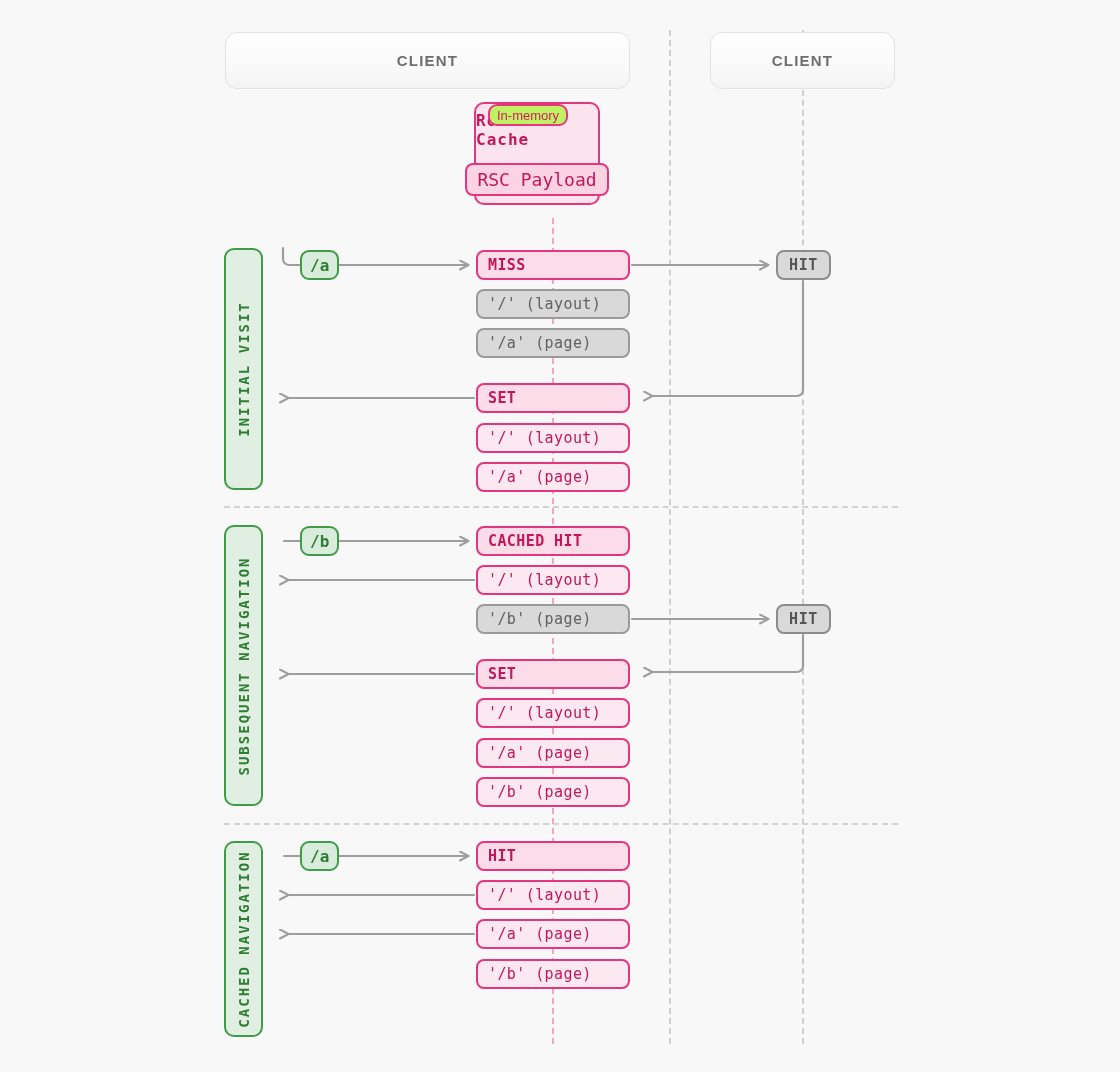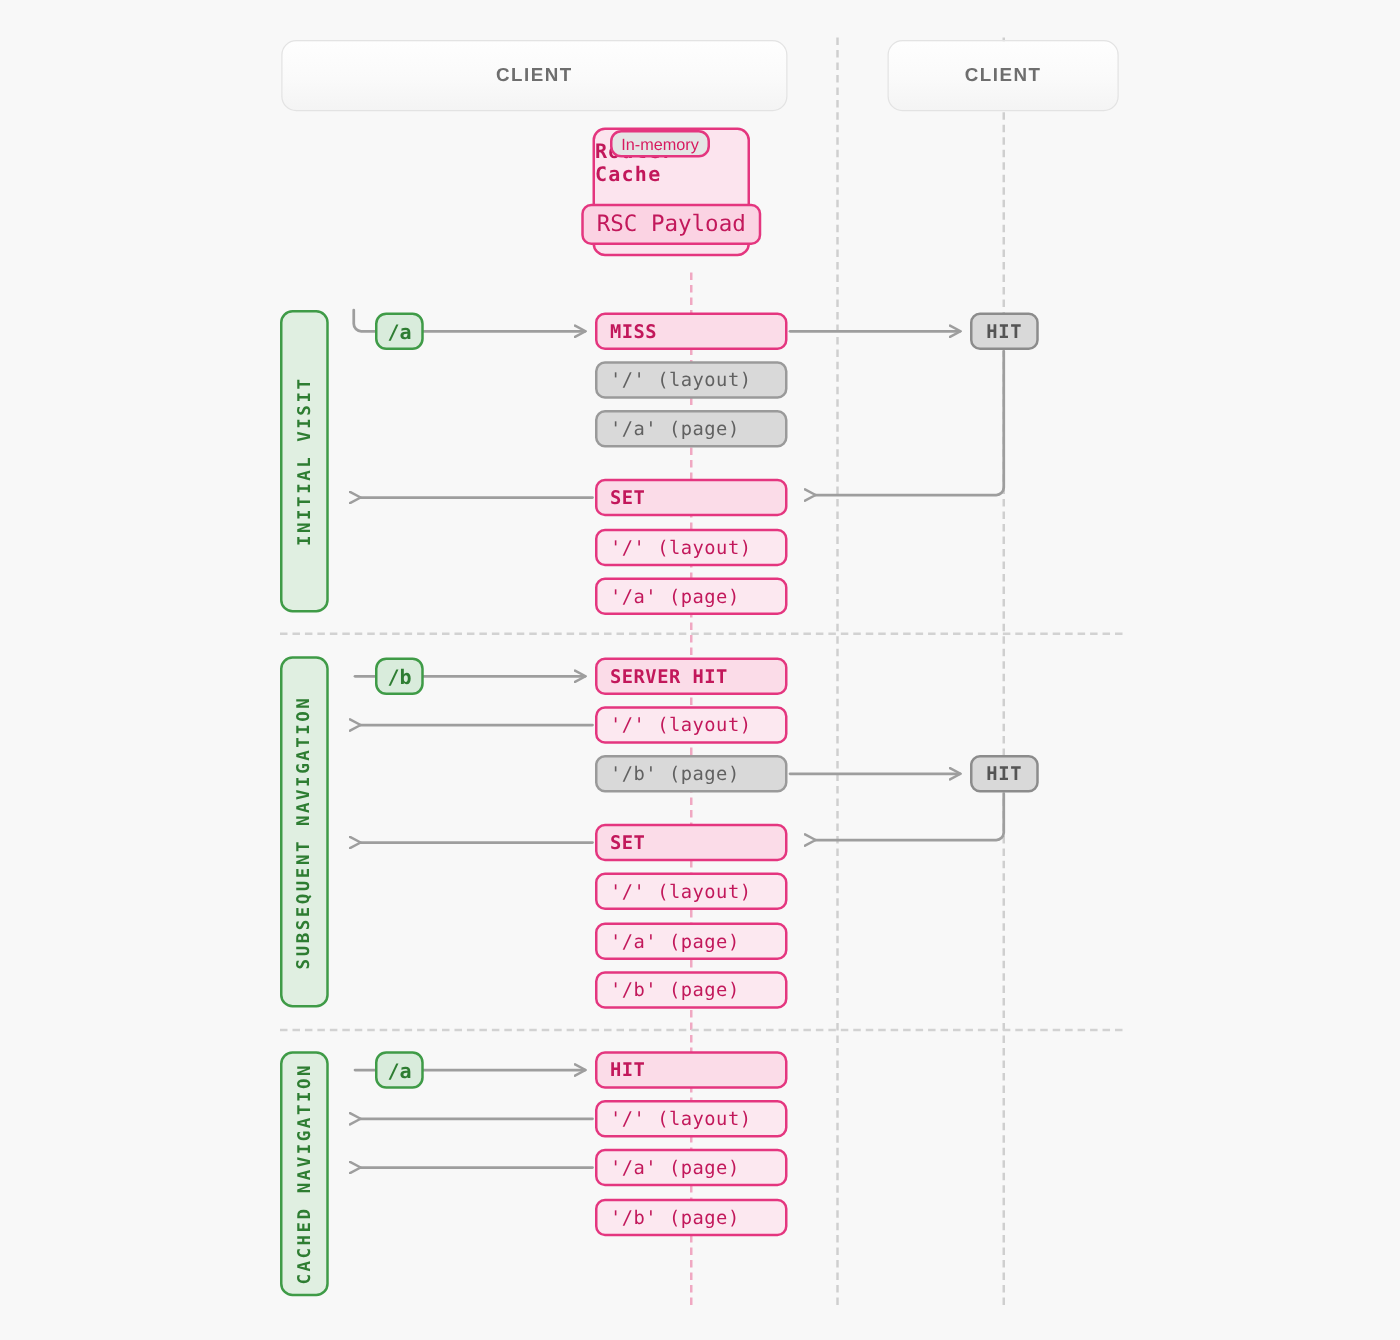--- a/index.html
+++ b/index.html
@@ -80,21 +80,21 @@
   .router-title {
     color: #c2185b;
     font-size: 16px;
     font-weight: 700;
     letter-spacing: 1px;
     font-family: "DejaVu Sans Mono", monospace;
   }
   .chip-badge {
     position: absolute;
     box-sizing: border-box;
-    background: #e5e5e5;
+    background: #bef264;
     border: 2px solid #e4367f;
     border-radius: 9px;
     color: #d81b60;
     font-size: 13px;
     font-family: "Liberation Sans", sans-serif;
     display: flex;
     align-items: center;
     justify-content: center;
     padding: 0 7px;
     white-space: nowrap;
@@ -292,21 +292,21 @@
   <div class="msg soft" style="left:476px; top:423px; width:154px;">'/' (layout)</div>
   <div class="msg soft" style="left:476px; top:462px; width:154px;">'/a' (page)</div>
 
   <div class="server-badge" style="left:776px; top:250px;">HIT</div>
 
   <div class="rail" style="left:224px; top:525px; height:281px;">
     <span>SUBSEQUENT NAVIGATION</span>
   </div>
   <div class="route-chip" style="left:300px; top:526px;">/b</div>
 
-  <div class="msg hot" style="left:476px; top:526px; width:154px;">SERVER HIT</div>
+  <div class="msg hot" style="left:476px; top:526px; width:154px;">CACHED HIT</div>
   <div class="msg soft" style="left:476px; top:565px; width:154px;">'/' (layout)</div>
   <div class="msg muted" style="left:476px; top:604px; width:154px;">'/b' (page)</div>
   <div class="msg hot" style="left:476px; top:659px; width:154px;">SET</div>
   <div class="msg soft" style="left:476px; top:698px; width:154px;">'/' (layout)</div>
   <div class="msg soft" style="left:476px; top:738px; width:154px;">'/a' (page)</div>
   <div class="msg soft" style="left:476px; top:777px; width:154px;">'/b' (page)</div>
 
   <div class="server-badge" style="left:776px; top:604px;">HIT</div>
 
   <div class="rail" style="left:224px; top:841px; height:196px;">

